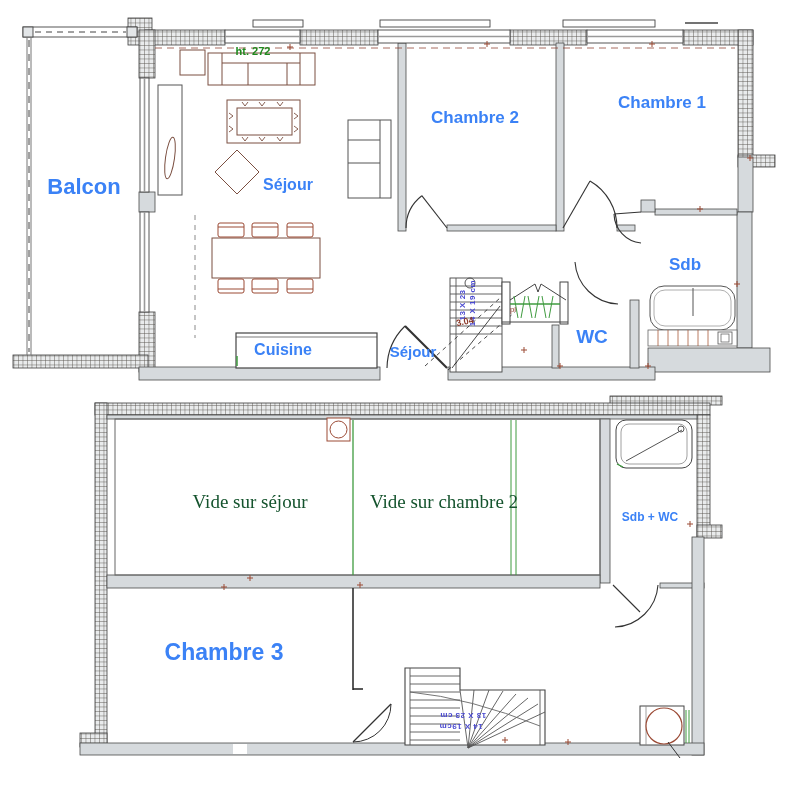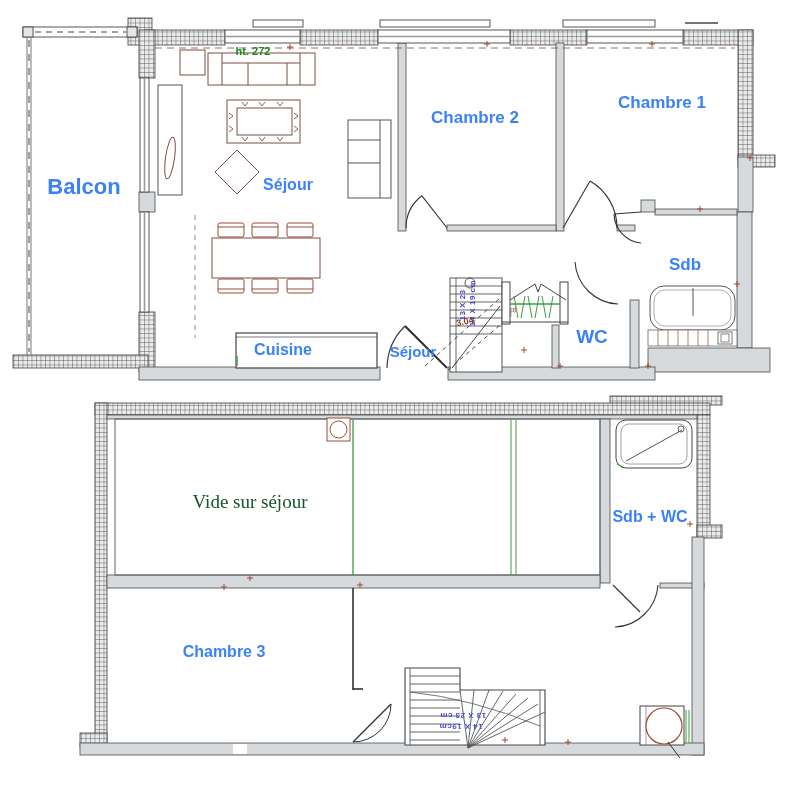--- a/index.html
+++ b/index.html
@@ -331,19 +331,20 @@
   <div class="lbl blue" style="left:592px;top:336px;font-size:19px">WC</div>
   <div class="lbl blue" style="left:283px;top:350px;font-size:16px">Cuisine</div>
   <div class="lbl blue" style="left:413px;top:351px;font-size:15px">Séjour</div>
   <div class="lbl green" style="left:233px;top:51px;font-size:11px">ht. 272</div>
   <div class="lbl stair rot90" style="left:473px;top:303px;font-size:8px">14 X 19 cm</div>
   <div class="lbl stair rot90" style="left:463px;top:305px;font-size:8px">13 X 23</div>
   <div class="lbl maroon tilt" style="left:465px;top:322px;font-size:9px">3.04</div>
   <div class="lbl maroon" style="left:513px;top:310px;font-size:8px;font-weight:normal">pl</div>
 
   <div class="lbl serif" style="left:250px;top:501px;font-size:19px">Vide sur séjour</div>
-  <div class="lbl blue" style="left:650px;top:517px;font-size:16px">Sdb + WC</div>
-  <div class="lbl blue" style="left:224px;top:652px;font-size:16px">Chambre 3</div>
+  <div class="lbl serif" style="left:444px;top:501px;font-size:19px">Vide sur chambre 2</div>
+  <div class="lbl blue" style="left:650px;top:517px;font-size:12px">Sdb + WC</div>
+  <div class="lbl blue" style="left:224px;top:652px;font-size:23px">Chambre 3</div>
   <div class="lbl stair rot180" style="left:461px;top:726px;font-size:8px">14 X 19cm</div>
   <div class="lbl stair rot180" style="left:463px;top:715px;font-size:8px">13 X 23 cm</div>
 </div>
 
 </div>
 
 </body></html>

